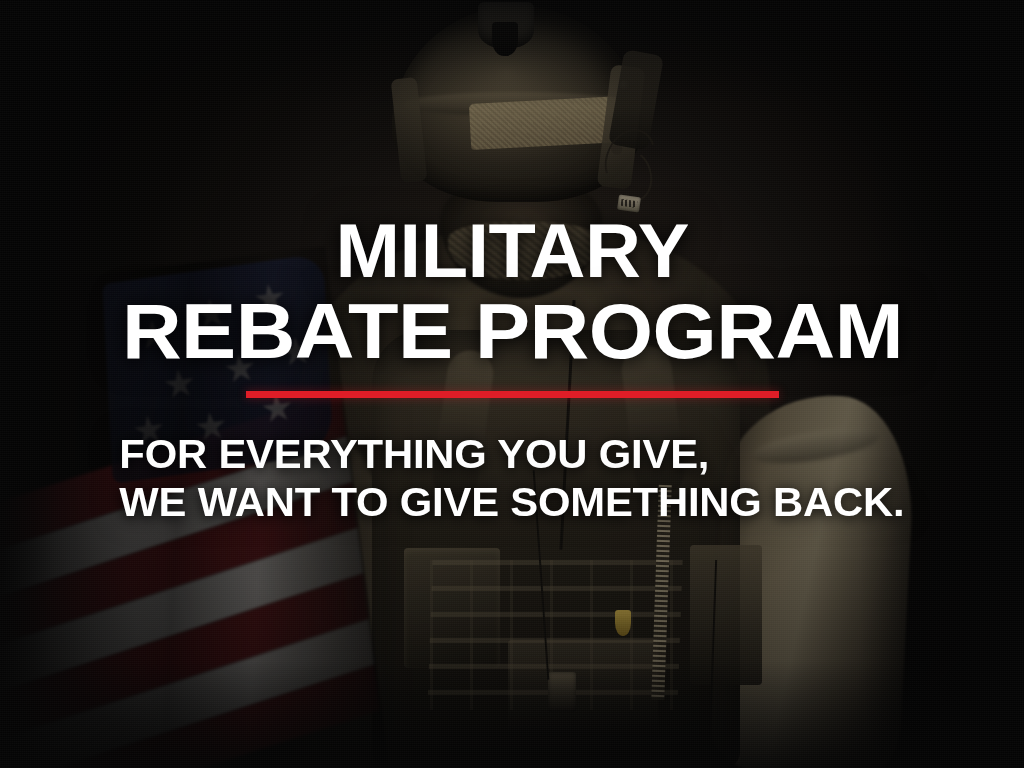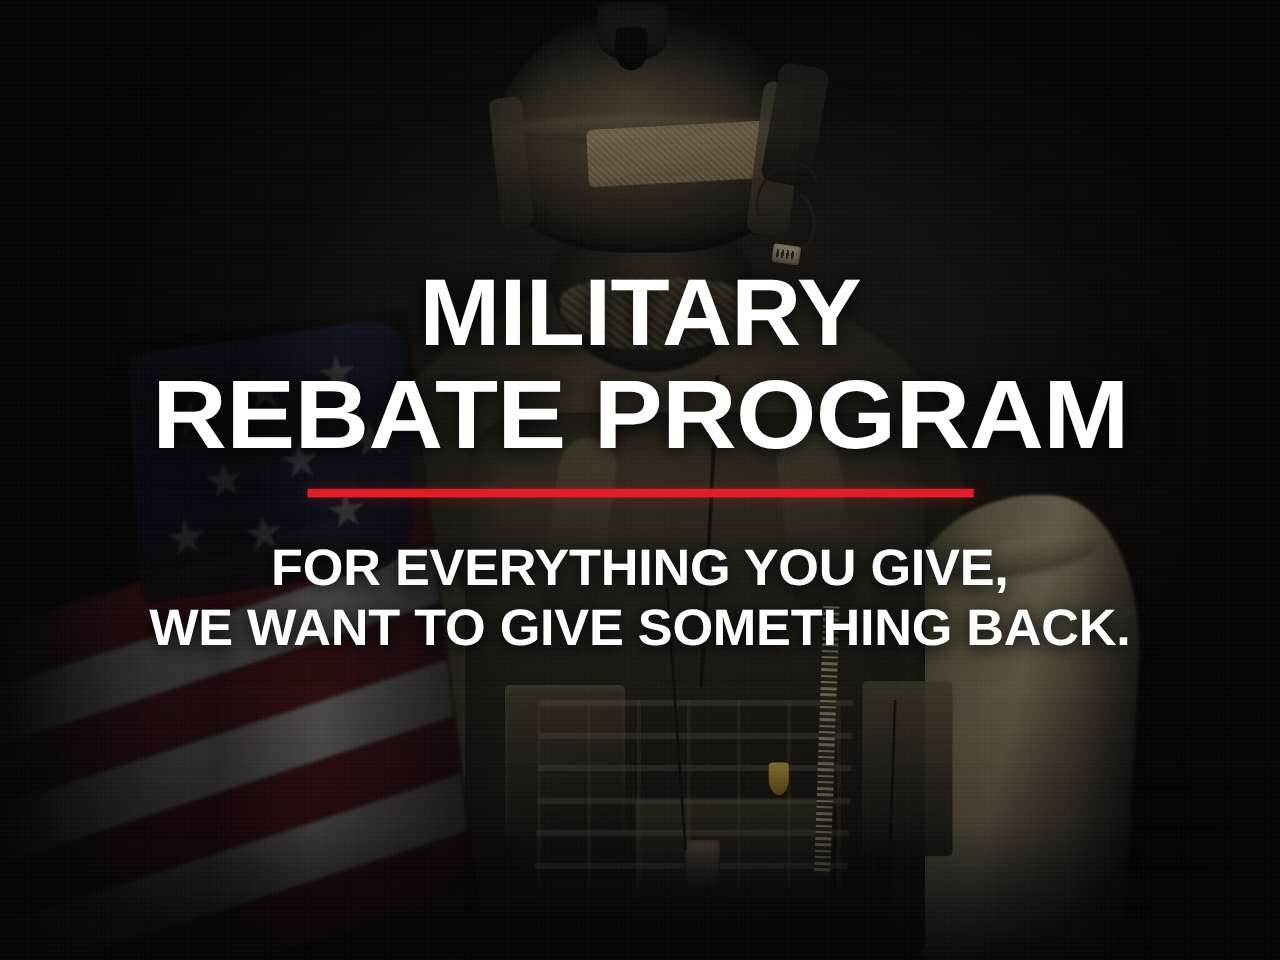--- a/index.html
+++ b/index.html
@@ -340,21 +340,20 @@
       repeating-linear-gradient(0deg, rgba(255,255,255,.014) 0 1px, rgba(0,0,0,.014) 1px 2px),
       repeating-linear-gradient(90deg, rgba(255,255,255,.010) 0 1px, rgba(0,0,0,.010) 1px 2px);
     pointer-events:none;
   }
 
   
   .overlay {
     position:absolute; inset:0;
     display:flex; flex-direction:column;
     align-items:center; justify-content:flex-start;
-    text-align:center;
     z-index:20;
   }
 
   .headline {
     color:#fff;
     font-weight:900;
     letter-spacing:-.5px;
     line-height:.96;
     text-shadow:0 2px 14px rgba(0,0,0,.75), 0 0 34px rgba(0,0,0,.55);
   }

